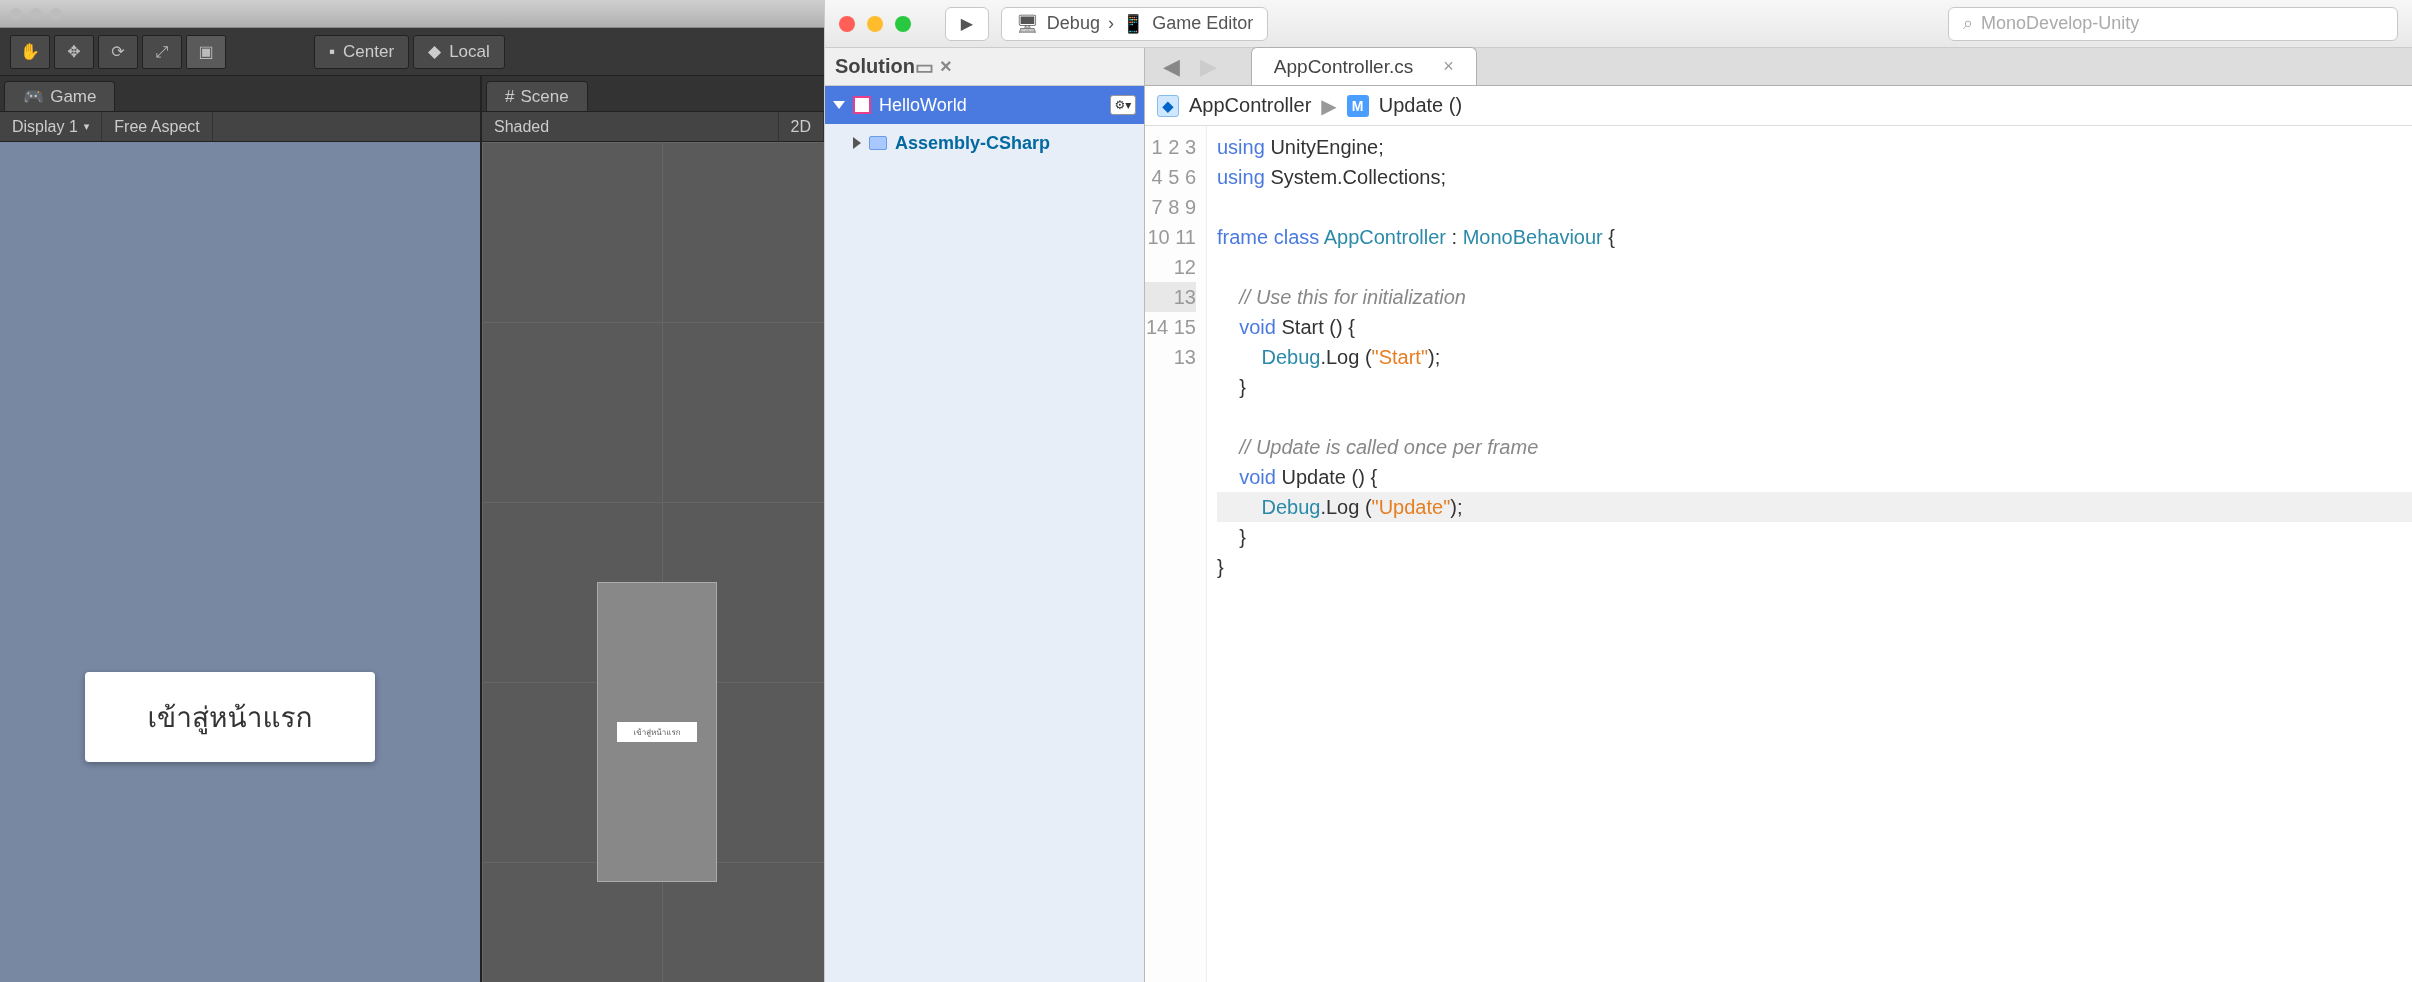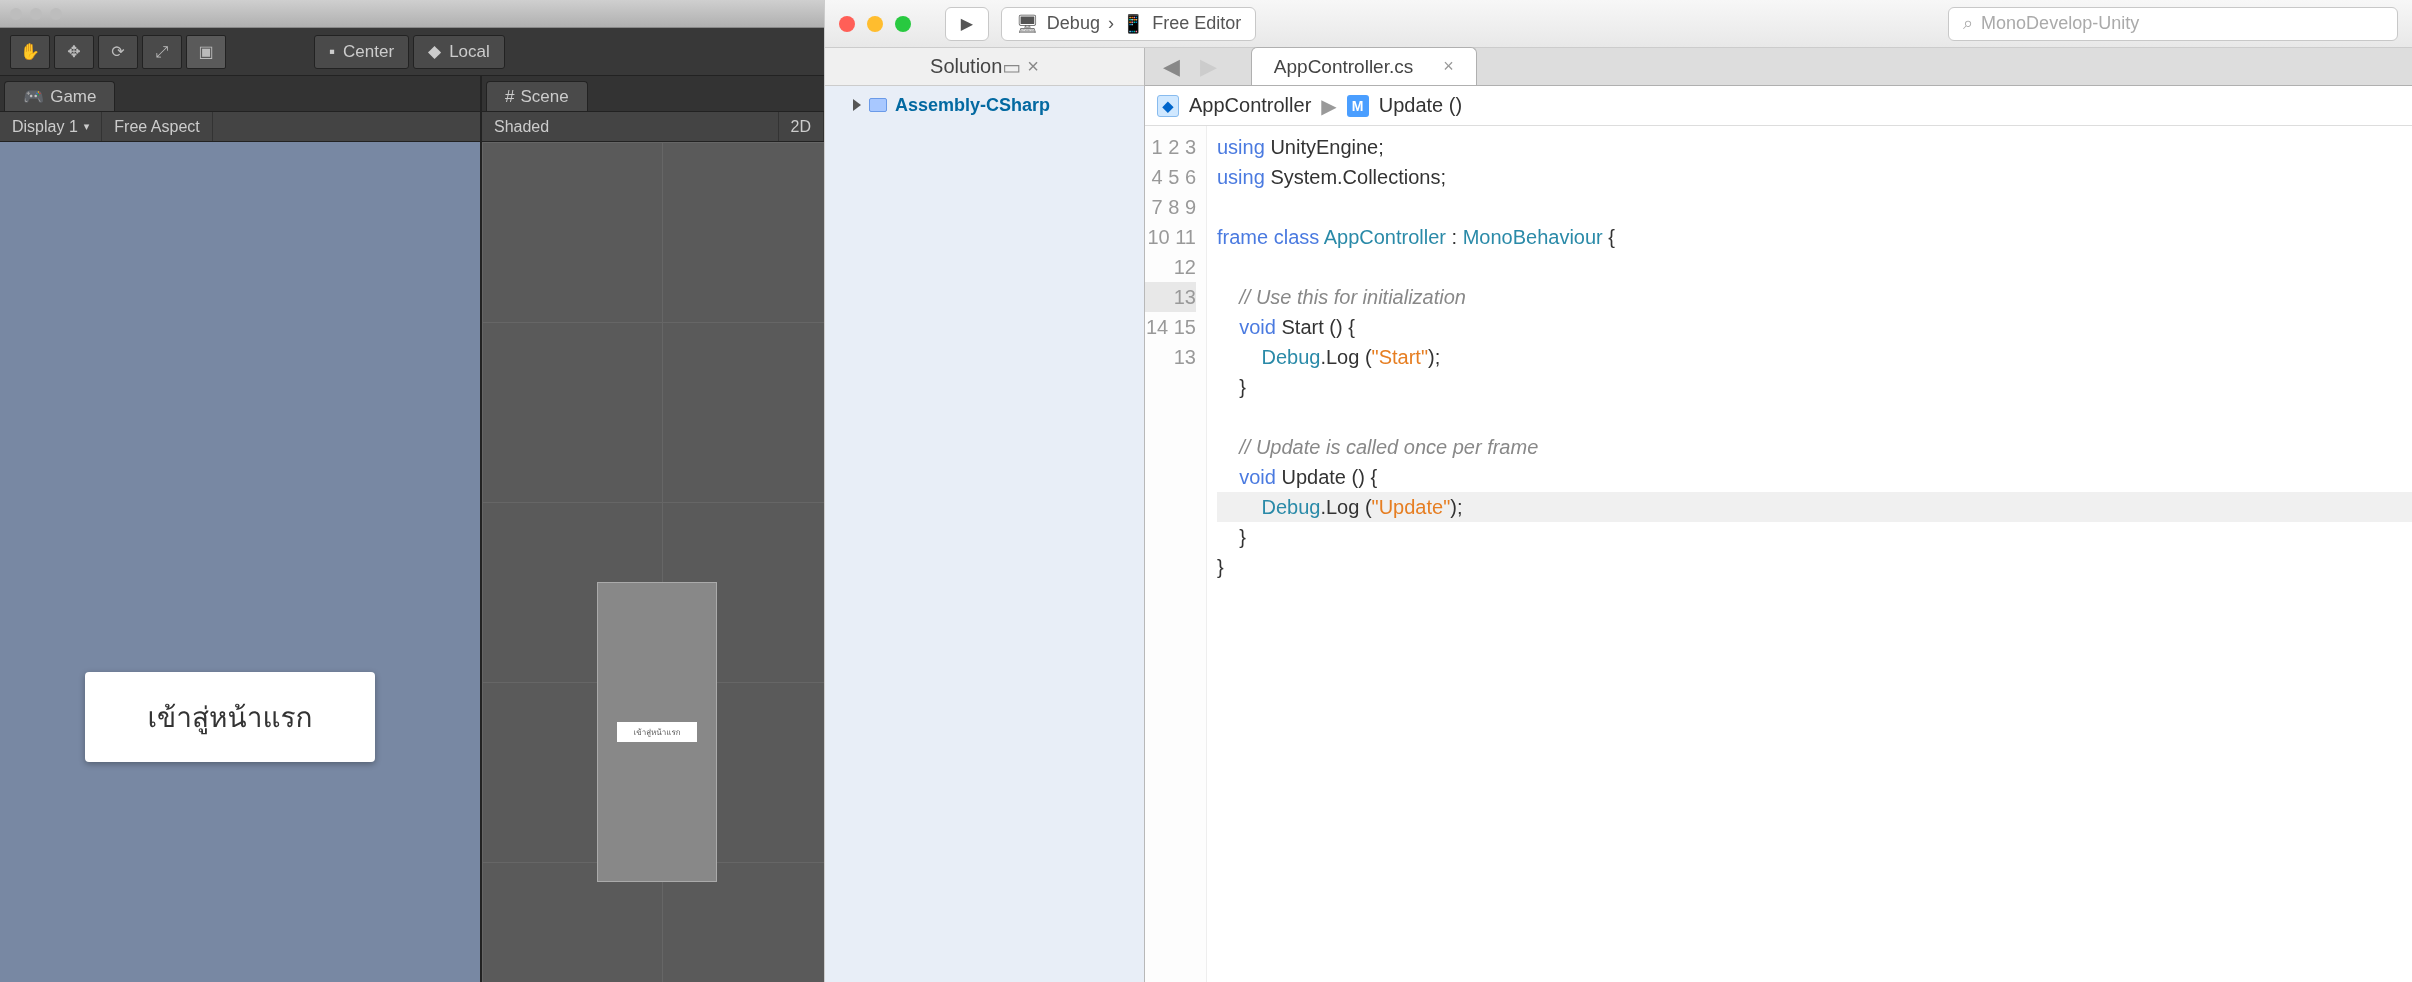--- a/index.html
+++ b/index.html
@@ -29,21 +29,21 @@
 
 .mono { flex:1; height:982px; background:#fff; display:flex; flex-direction:column; border-left:1px solid #ccc; }
 .mono-titlebar { height:48px; background:linear-gradient(#f7f7f7,#e8e8e8); border-bottom:1px solid #ccc; display:flex; align-items:center; padding:0 14px; gap:12px; }
 .mac-dot { width:16px; height:16px; border-radius:50%; }
 .mac-red { background:#ff5f57; } .mac-yellow { background:#ffbd2e; } .mac-green { background:#28c940; }
 .run-btn { width:44px; height:34px; background:#fff; border:1px solid #c8c8c8; border-radius:6px; display:flex; align-items:center; justify-content:center; color:#555; }
 .config-sel { height:34px; background:#fff; border:1px solid #c8c8c8; border-radius:6px; display:flex; align-items:center; padding:0 14px; color:#555; font-size:18px; gap:8px; }
 .search-box { height:34px; width:450px; background:#fff; border:1px solid #c8c8c8; border-radius:6px; display:flex; align-items:center; padding:0 14px; color:#aaa; font-size:18px; gap:8px; margin-left:auto; }
 .mono-body { flex:1; display:flex; }
 .solution-pane { width:320px; background:#e8eef7; border-right:1px solid #b8b8b8; display:flex; flex-direction:column; }
-.sol-header { height:38px; background:#f0f0f0; border-bottom:1px solid #ccc; display:flex; align-items:center; justify-content:center; padding:0 16px; font-size:20px; color:#444; }
+.sol-header { height:38px; background:#f0f0f0; border-bottom:1px solid #ccc; display:flex; align-items:center; justify-content:flex-start; padding:0 10px; font-size:20px; color:#444;font-weight:bold; }
 .sol-row { height:38px; display:flex; align-items:center; padding:0 8px; gap:8px; font-size:18px; }
 .sol-row.selected { background:#4a7ae0; color:#fff; }
 .sol-row .gear { margin-left:auto; width:26px; height:20px; background:#fff; border:1px solid #999; border-radius:3px; font-size:12px; display:flex; align-items:center; justify-content:center; color:#333; }
 .sol-row.child { padding-left:28px; font-weight:bold; color:#0369a1; }
 .tri { display:inline-block; width:0; height:0; }
 .tri-down { border-left:6px solid transparent; border-right:6px solid transparent; border-top:8px solid #333; }
 .tri-down.white { border-top-color:#fff; }
 .tri-right { border-top:6px solid transparent; border-bottom:6px solid transparent; border-left:8px solid #555; }
 .proj-icon { width:18px; height:18px; border:2px solid #e83e8c; background:#fff; }
 .folder-icon { width:18px; height:14px; background:#a8c8ff; border:1px solid #6a9ae8; border-radius:2px; }
@@ -140,35 +140,41 @@
     <div class="mac-dot mac-green"></div>
     <div style="width:10px"></div>
     <div class="run-btn">
         <span>▶</span>
       </div>
     <div class="config-sel">
       <span>🖥</span>
         <span>Debug</span>
         <span>›</span>
       <span>📱</span>
-        <span>Free Editor</span>
+        <span>Game Editor</span>
     </div>
     <div class="search-box">
       <span>⌕</span>
         <span>MonoDevelop-Unity</span>
     </div>
   </div>
   <div class="mono-body">
     <div class="solution-pane">
       <div class="sol-header">
         <span>Solution</span>
         <span style="display:flex;gap:6px;color:#888">
             <span>▭</span>
             <span>×</span>
           </span>
+      </div>
+      <div class="sol-row selected">
+        <span class="tri tri-down white"></span>
+        <span class="proj-icon"></span>
+        <span>HelloWorld</span>
+        <span class="gear">⚙▾</span>
       </div>
       <div class="sol-row child">
         <span class="tri tri-right"></span>
         <span class="folder-icon"></span>
         <span>Assembly-CSharp</span>
       </div>
     </div>
     <div class="editor-pane">
       <div class="ed-tabs">
         <div class="nav-arrows">

